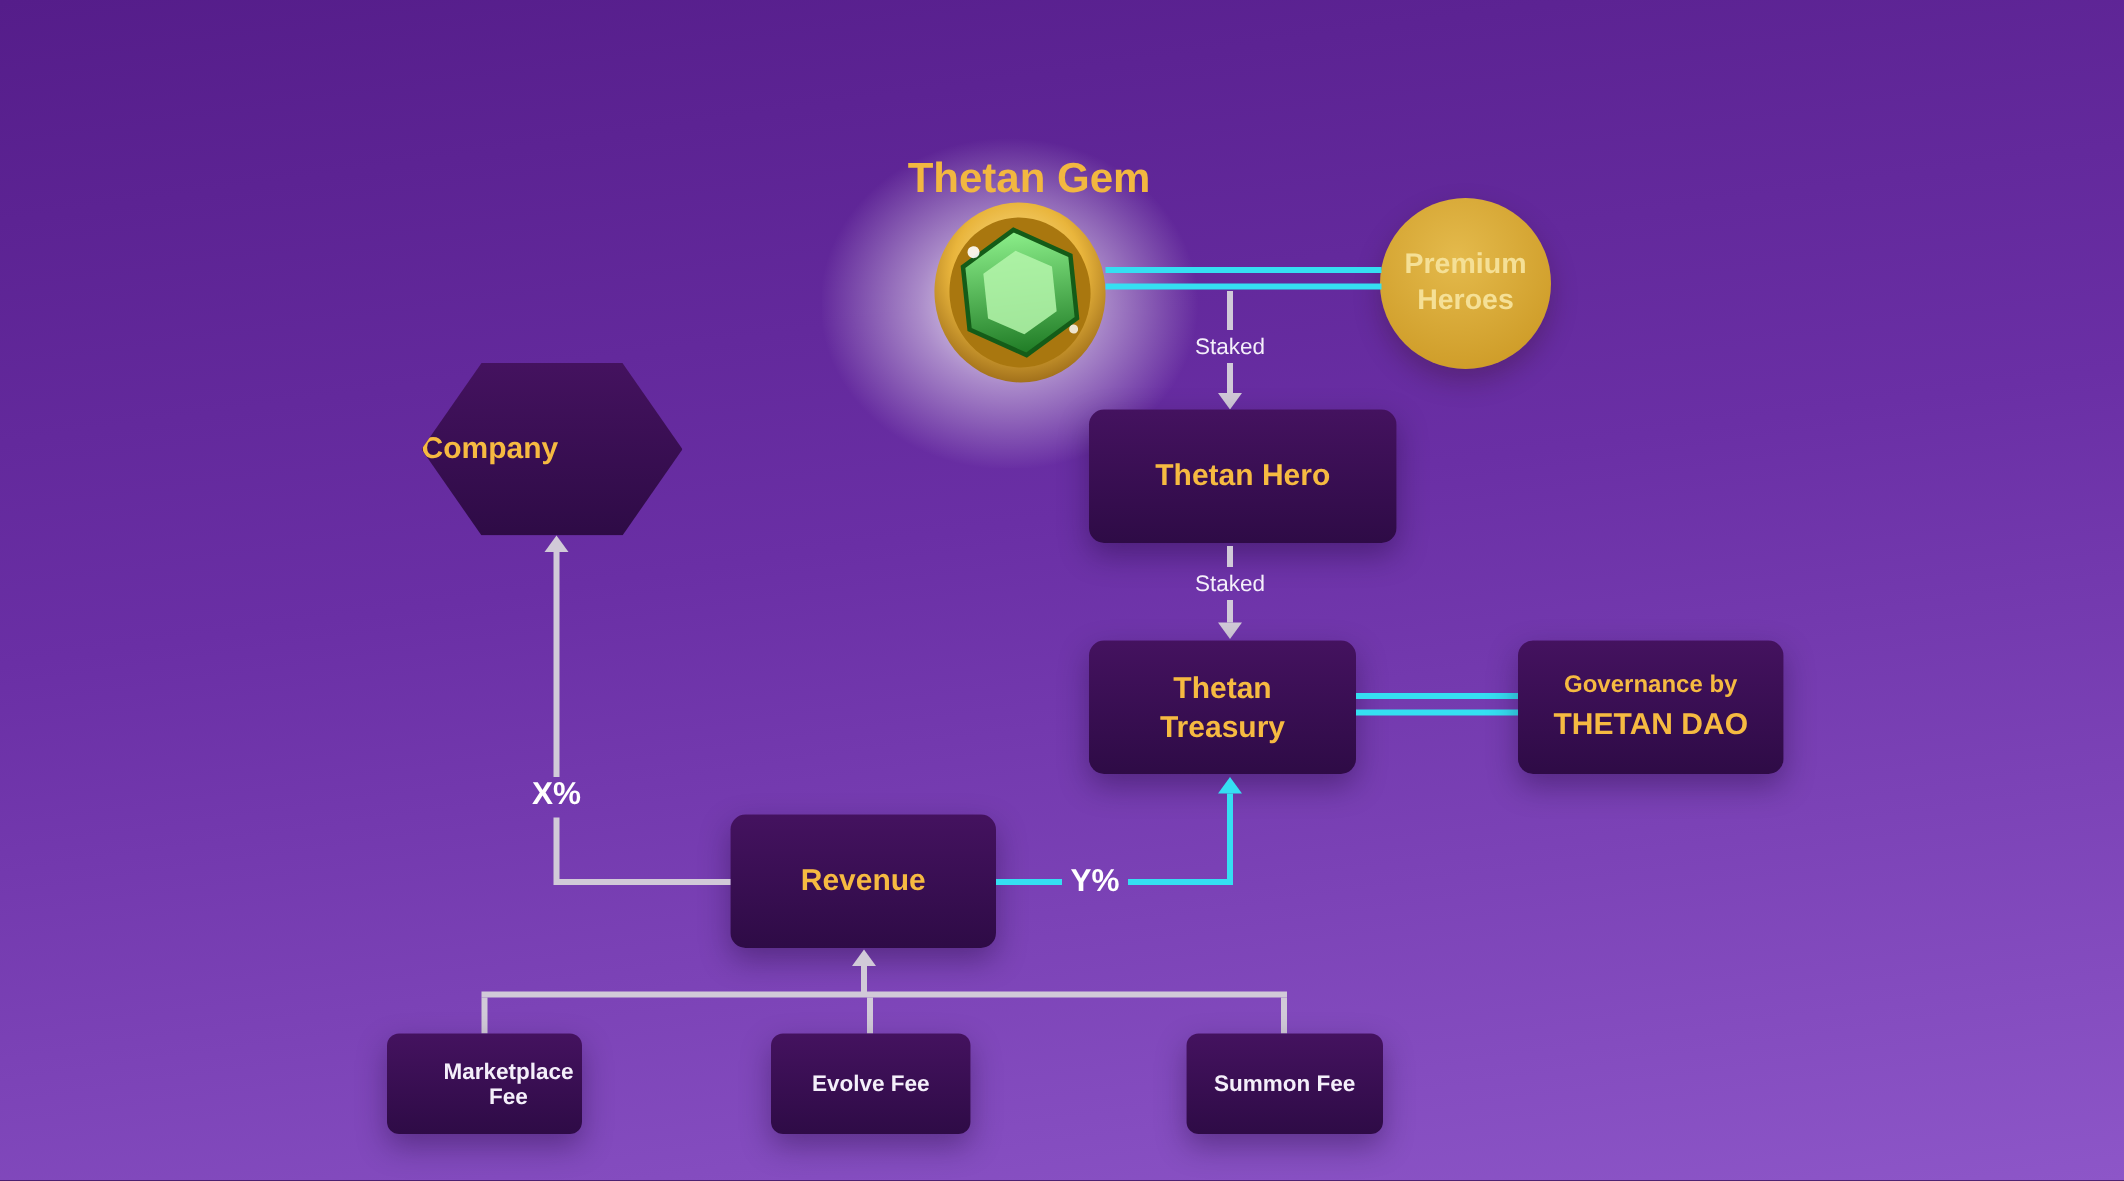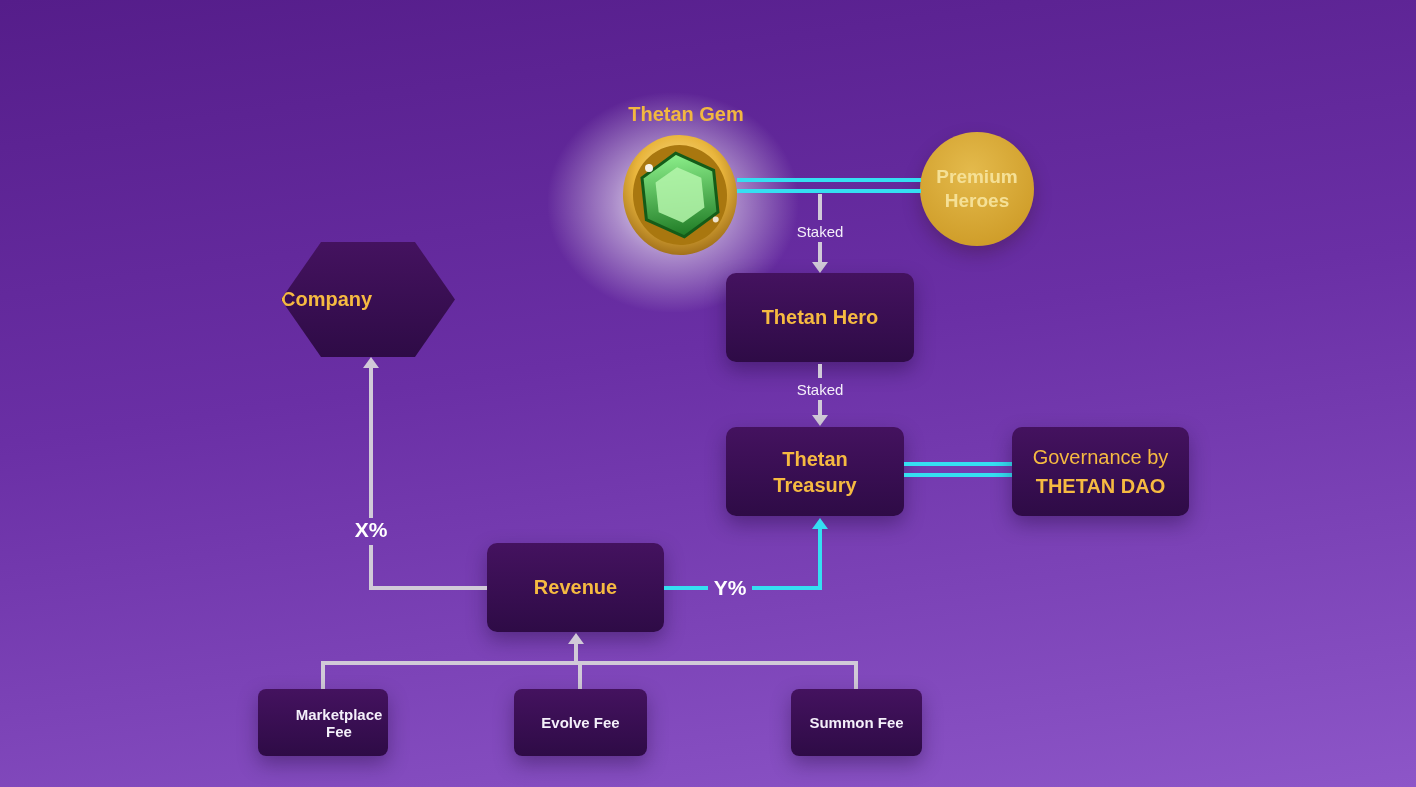--- a/index.html
+++ b/index.html
@@ -15,21 +15,21 @@
     background:linear-gradient(180deg,#ffffff 20%,#dfc2f8 100%);
     -webkit-background-clip:text; background-clip:text; color:transparent;
   }
   .node {
     position:absolute; display:flex; flex-direction:column;
     align-items:center; justify-content:center; text-align:center;
     background:linear-gradient(180deg,#44125f 0%, #2e0b46 100%);
     border-radius:10px; box-shadow:0 8px 20px rgba(20,0,40,.35);
   }
   .gold { color:#f6ba41; font-weight:700; font-size:20px; }
-  .gold-sm { color:#f6ba41; font-weight:400; font-size:20px; }
+  .gold-sm { color:#f6ba41; font-weight:700; font-size:16px; }
   .whitelbl { color:#f4effa; font-weight:700; font-size:15px; }
   .hex {
     position:absolute; left:281px; top:242px; width:174px; height:115px;
     display:flex; align-items:center; 
     background:linear-gradient(180deg,#44125f 0%, #2e0b46 100%);
     clip-path:polygon(0% 50%, 23% 0%, 77% 0%, 100% 50%, 77% 100%, 23% 100%);
   }
   .line { position:absolute; background:#d1cad8; }
   .cyan { position:absolute; background:#35dff2; }
   .arrow-up {
@@ -42,21 +42,21 @@
     border-left:8px solid transparent; border-right:8px solid transparent;
     border-top:11px solid #d1cad8;
   }
   .arrow-up.c { border-bottom-color:#35dff2; }
   .edge-label {
     position:absolute; color:#f4effa; font-size:15px; text-align:center;
   }
   .pct { position:absolute; color:#ffffff; font-size:21px; font-weight:800; text-align:center; }
   .gem-label {
     position:absolute; left:586px; top:103px; width:200px; text-align:center;
-    color:#f2b740; font-weight:700; font-size:20px;
+    color:#f2b740; font-weight:700; font-size:28px;
   }
   .gem-glow {
     position:absolute; left:548px; top:84px; width:260px; height:228px;
     background:radial-gradient(ellipse at 48% 52%, rgba(255,255,255,0.95) 0%, rgba(255,255,255,0.45) 32%, rgba(255,255,255,0) 66%);
     pointer-events:none;
   }
   .gem { position:absolute; left:616px; top:127px; width:128px; height:136px; }
   .premium-circle {
     position:absolute; left:920px; top:132px; width:114px; height:114px;
     border-radius:50%;
@@ -104,21 +104,21 @@
   </div>
 
   <div class="cyan" style="left:737px; top:178px; width:184px; height:4px;"></div>
   <div class="cyan" style="left:737px; top:189px; width:184px; height:4px;"></div>
 
   <div class="line" style="left:818px; top:194px; width:4px; height:26px;"></div>
   <div class="edge-label" style="left:780px; top:223px; width:80px;">Staked</div>
   <div class="line" style="left:818px; top:242px; width:4px; height:20px;"></div>
   <div class="arrow-down" style="left:812px; top:262px;"></div>
 
-  <div class="node" style="left:726px; top:273px; width:188px; height:89px;">
+  <div class="node" style="left:726px; top:273px; width:205px; height:89px;">
     <span class="gold">Thetan Hero</span>
   </div>
 
   <div class="line" style="left:818px; top:364px; width:4px; height:14px;"></div>
   <div class="edge-label" style="left:780px; top:381px; width:80px;">Staked</div>
   <div class="line" style="left:818px; top:400px; width:4px; height:15px;"></div>
   <div class="arrow-down" style="left:812px; top:415px;"></div>
 
   <div class="node" style="left:726px; top:427px; width:178px; height:89px; line-height:1.3;align-items:center;">
     <span class="gold">Thetan</span>

